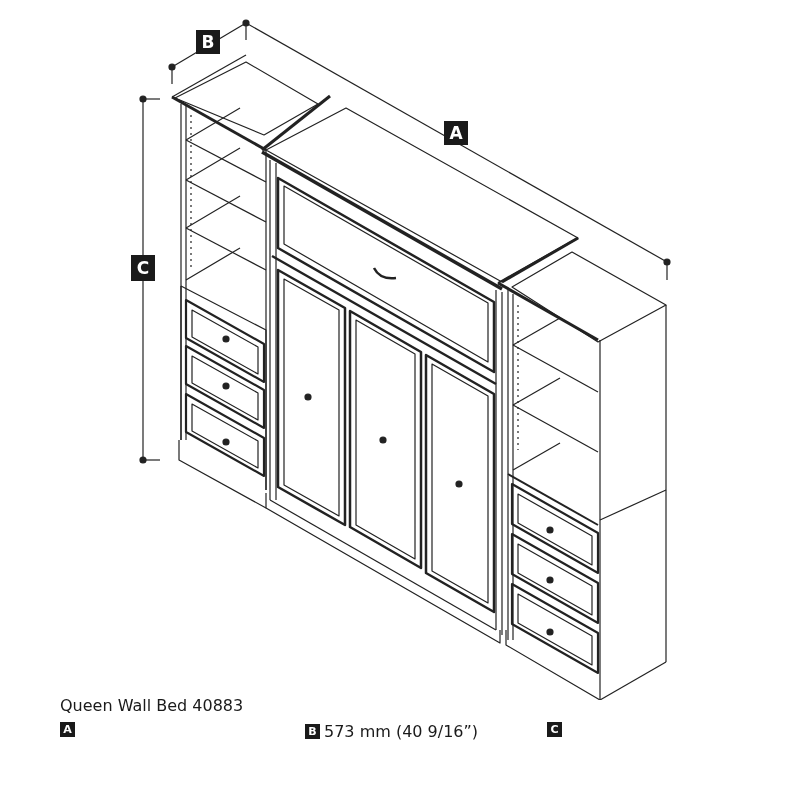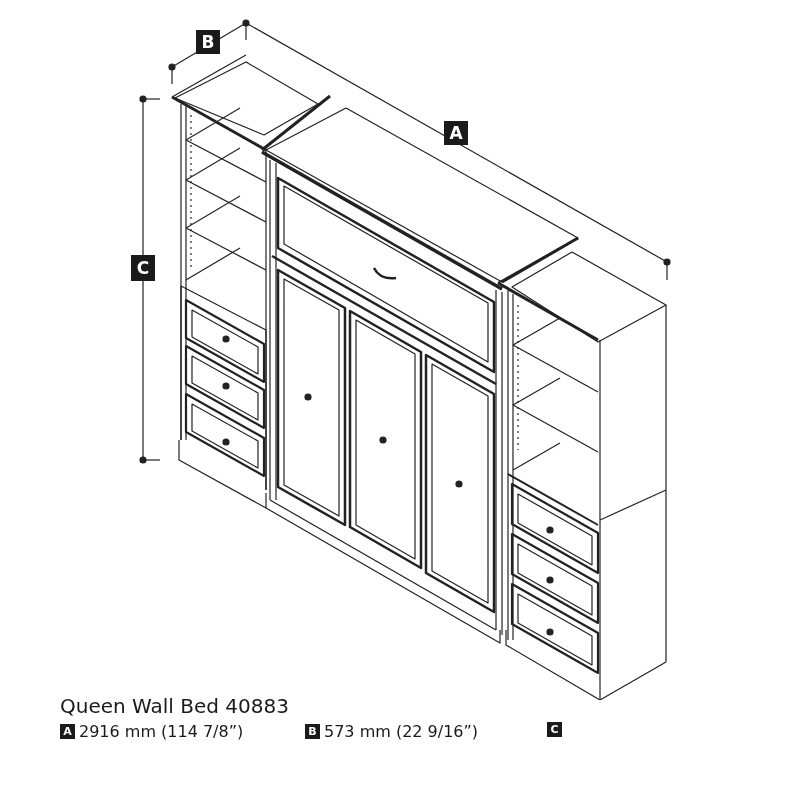--- a/index.html
+++ b/index.html
@@ -1,20 +1,20 @@
 <!DOCTYPE html>
 <html><head>
 <meta charset="utf-8">
 <style>
   html, body { margin: 0; padding: 0; background: #ffffff; }
   body { width: 800px; height: 800px; position: relative; overflow: hidden; font-family: "DejaVu Sans", sans-serif; color: #1a1a1a; }
   #drawing { position: absolute; left: 0; top: 0; width: 800px; height: 700px; }
   .dim-label { position: absolute; background: #1a1a1a; color: #fff; font-family: "DejaVu Sans", sans-serif; font-weight: bold; display: flex; align-items: center; justify-content: center; }
   .caption { position: absolute; left: 60px; top: 696px; width: 720px; }
-  .caption-title { font-size: 20px; line-height: 20px; }
+  .caption-title { font-size: 16px; line-height: 20px; }
   .specs { position: absolute; top: 26px; left: 0; width: 720px; height: 24px; }
   .spec { position: absolute; display: flex; align-items: center; font-size: 16px; white-space: nowrap; }
   .badge { display: inline-flex; align-items: center; justify-content: center; width: 15px; height: 15px; background: #1a1a1a; color: #fff; font-size: 11px; font-weight: bold; margin-right: 4px; }
 </style>
 </head>
 <body>
 
 <svg id="drawing" viewBox="0 0 800 700" xmlns="http://www.w3.org/2000/svg">
   <g fill="none" stroke="#222" stroke-width="1.2" stroke-linejoin="round">
 
@@ -154,23 +154,22 @@
 
 <div class="dim-label" style="left:196px; top:30px; width:24px; height:24px; font-size:17px;">B</div>
 <div class="dim-label" style="left:444px; top:121px; width:24px; height:24px; font-size:17px;">A</div>
 <div class="dim-label" style="left:131px; top:255px; width:24px; height:26px; font-size:17px;">C</div>
 
 <div class="caption">
   <div class="caption-title">Queen Wall Bed 40883</div>
   <div class="specs">
     <div class="spec" style="left:0;">
       <span class="badge">A</span>
-      <span>2916 mm (114 7/8”)</span>
     </div>
     <div class="spec" style="left:245px;">
       <span class="badge">B</span>
-      <span>573 mm (22 9/16”)</span>
+      <span>573 mm (40 9/16”)</span>
     </div>
     <div class="spec" style="left:487px;">
       <span class="badge">C</span>
     </div>
   </div>
 </div>
 
 </body></html>

